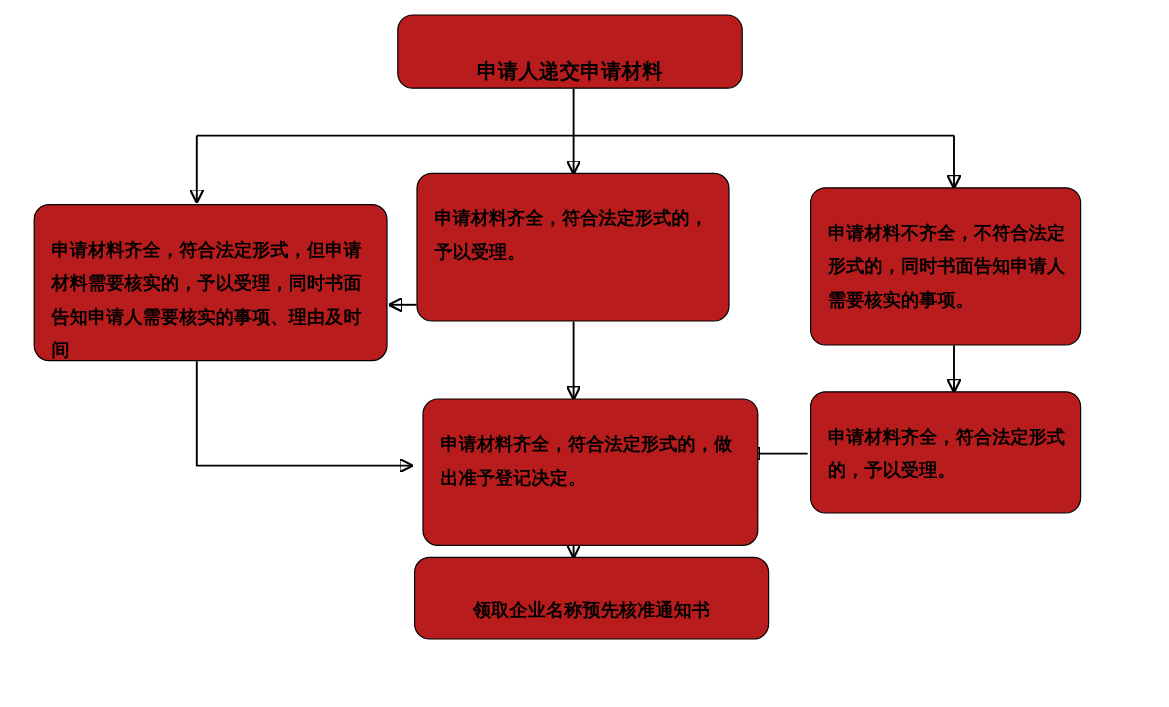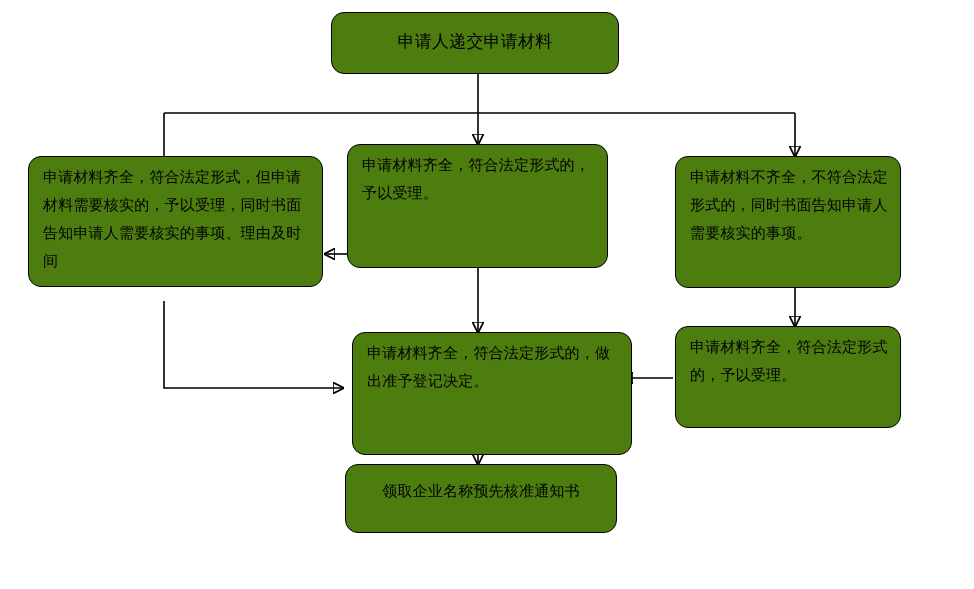--- a/index.html
+++ b/index.html
@@ -13,28 +13,29 @@
     height: 589px;
     background: #ffffff;
     font-family: "Liberation Sans", "DejaVu Sans", sans-serif;
     overflow: hidden;
   }
   .node {
     position: absolute;
     box-sizing: border-box;
     border: 1px solid #000000;
     border-radius: 13px;
-    background: #4d7c0f;
+    background: #b91c1c;
     color: #000000;
     font-size: 15px;
     line-height: 28px;
     letter-spacing: 0.2px;
-    padding: 6px 12px 6px 14px;
+    padding: 24px 12px 6px 14px;
     text-align: left;
     z-index: 2;
+    font-weight: bold;
   }
   .node.center-text {
     text-align: center;
     padding-left: 12px;
   }
   svg.edges {
     position: absolute;
     left: 0;
     top: 0;
     width: 974px;
@@ -76,25 +77,25 @@
 
     <line x1="795" y1="288" x2="795" y2="326" marker-end="url(#arrow)"></line>
 
     <line x1="673" y1="378" x2="623" y2="378" marker-end="url(#arrow)"></line>
 
     <line x1="478" y1="437" x2="478" y2="464" marker-end="url(#arrow)"></line>
   </svg>
 
   <div class="node center-text" style="left:331px; top:12px; width:288px; height:62px; line-height:46px; font-size:17px;">申请人递交申请材料</div>
 
-  <div class="node" style="left:28px; top:156px; width:295px; height:131px;">申请材料齐全，符合法定形式，但申请材料需要核实的，予以受理，同时书面告知申请人需要核实的事项、理由及时间</div>
+  <div class="node" style="left:28px; top:170px; width:295px; height:131px;">申请材料齐全，符合法定形式，但申请材料需要核实的，予以受理，同时书面告知申请人需要核实的事项、理由及时间</div>
 
   <div class="node" style="left:347px; top:144px; width:261px; height:124px;">申请材料齐全，符合法定形式的，予以受理。</div>
 
   <div class="node" style="left:675px; top:156px; width:226px; height:132px;">申请材料不齐全，不符合法定形式的，同时书面告知申请人需要核实的事项。</div>
 
   <div class="node" style="left:675px; top:326px; width:226px; height:102px;">申请材料齐全，符合法定形式的，予以受理。</div>
 
   <div class="node" style="left:352px; top:332px; width:280px; height:123px;">申请材料齐全，符合法定形式的，做出准予登记决定。</div>
 
-  <div class="node center-text" style="left:345px; top:464px; width:272px; height:69px; line-height:40px;">领取企业名称预先核准通知书</div>
+  <div class="node center-text" style="left:345px; top:464px; width:296px; height:69px; line-height:40px;">领取企业名称预先核准通知书</div>
 
 </div>
 
 </body></html>

